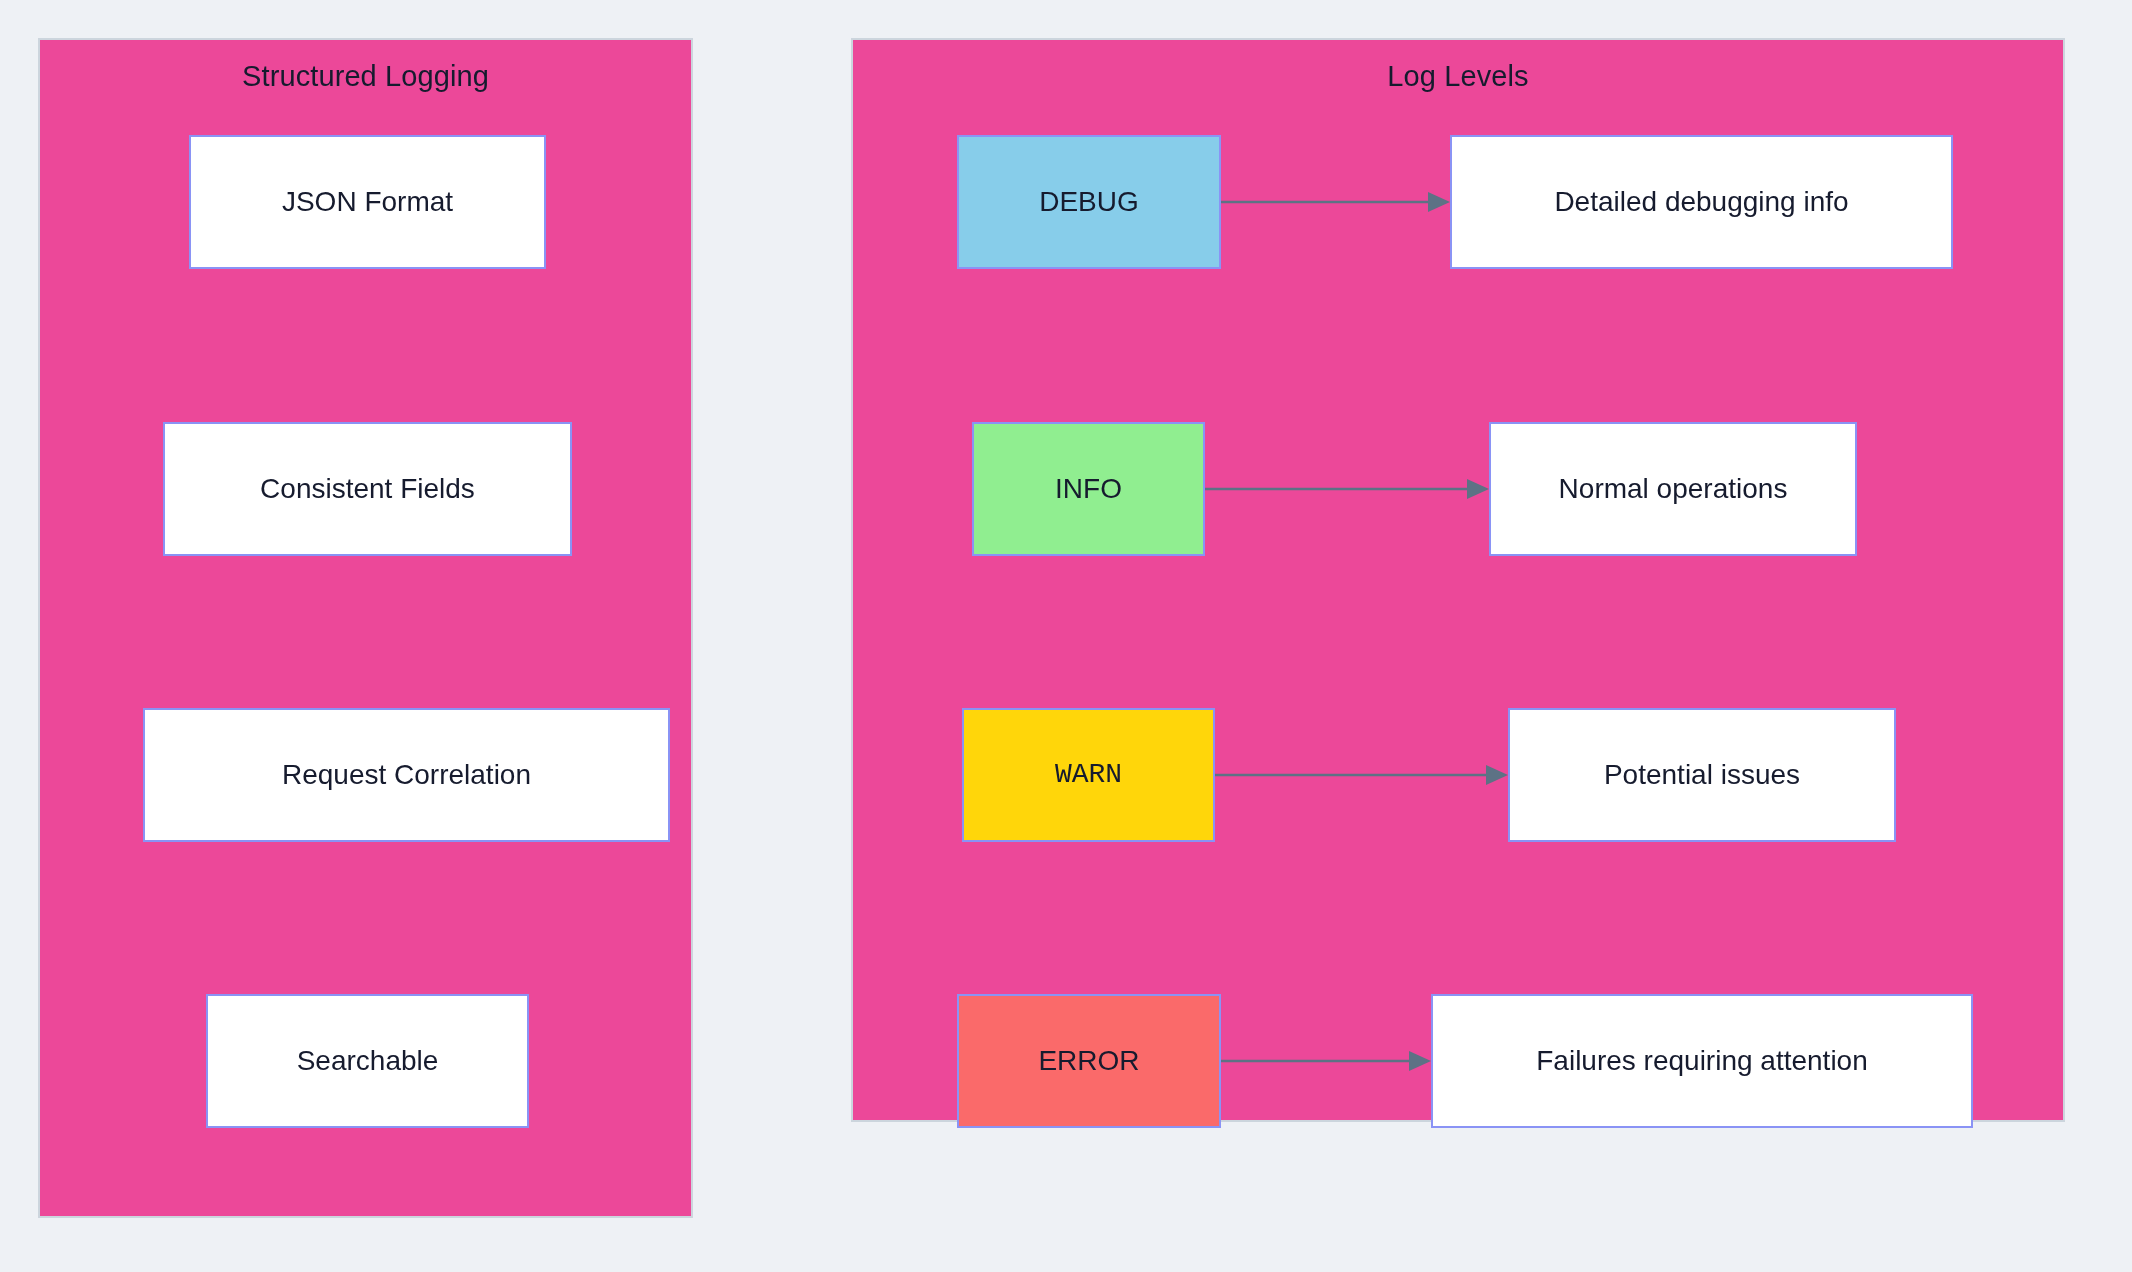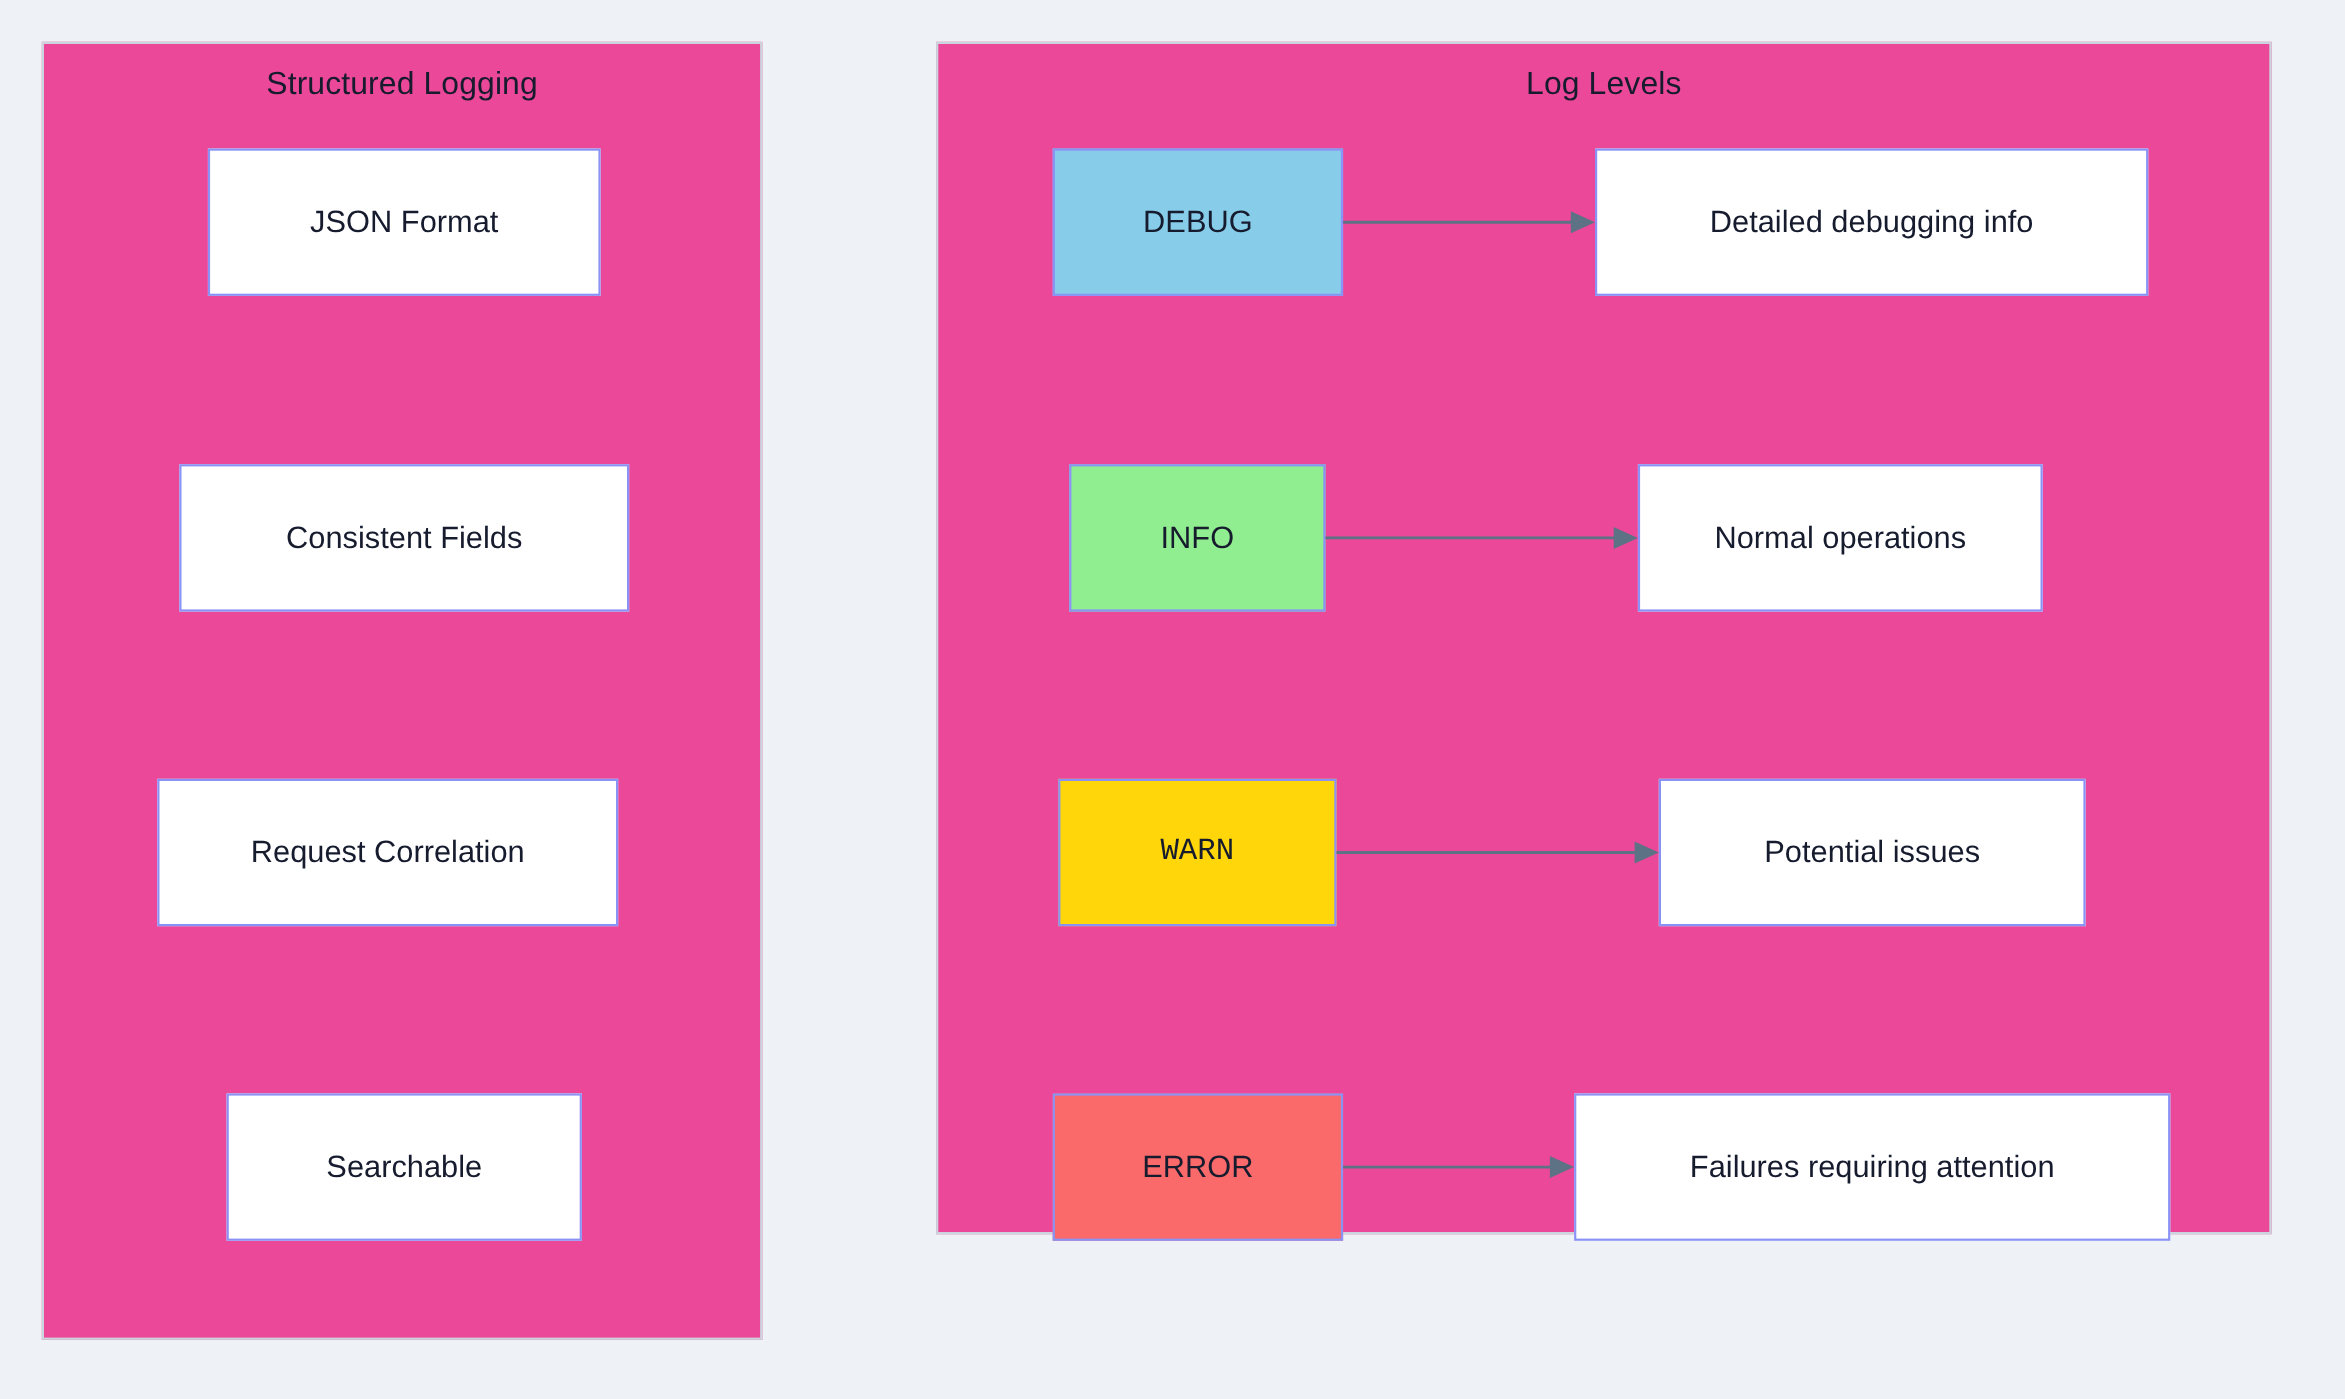--- a/index.html
+++ b/index.html
@@ -101,21 +101,21 @@
   </div>
 
   <div class="node" id="node-json-format" style="left:189px; top:135px; width:357px; height:134px;">
     <span>JSON Format</span>
   </div>
 
   <div class="node" id="node-consistent-fields" style="left:163px; top:422px; width:409px; height:134px;">
     <span>Consistent Fields</span>
   </div>
 
-  <div class="node" id="node-request-correlation" style="left:143px; top:708px; width:419px; height:134px;">
+  <div class="node" id="node-request-correlation" style="left:143px; top:708px; width:527px; height:134px;">
     <span>Request Correlation</span>
   </div>
 
   <div class="node" id="node-searchable" style="left:206px; top:994px; width:323px; height:134px;">
     <span>Searchable</span>
   </div>
 
   <div class="panel" id="panel-log-levels">
     <div class="panel-title">Log Levels</div>
   </div>

